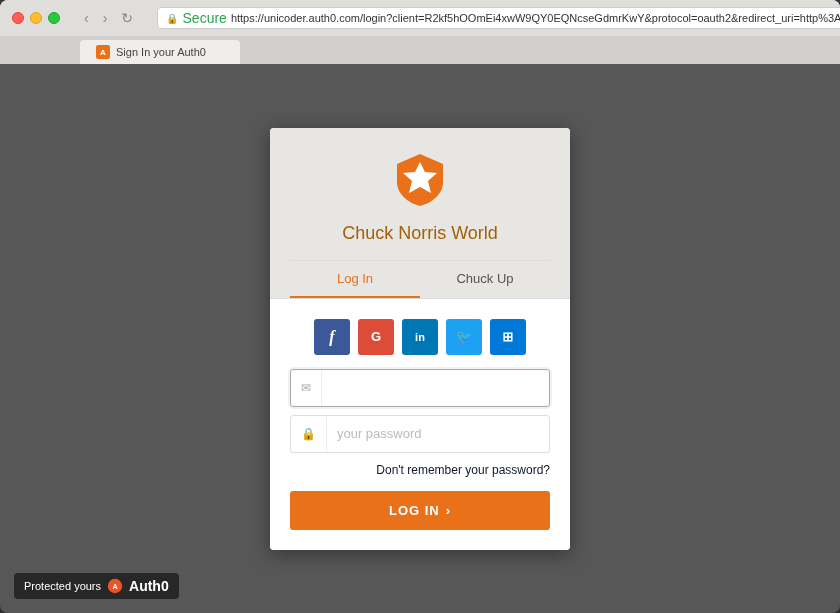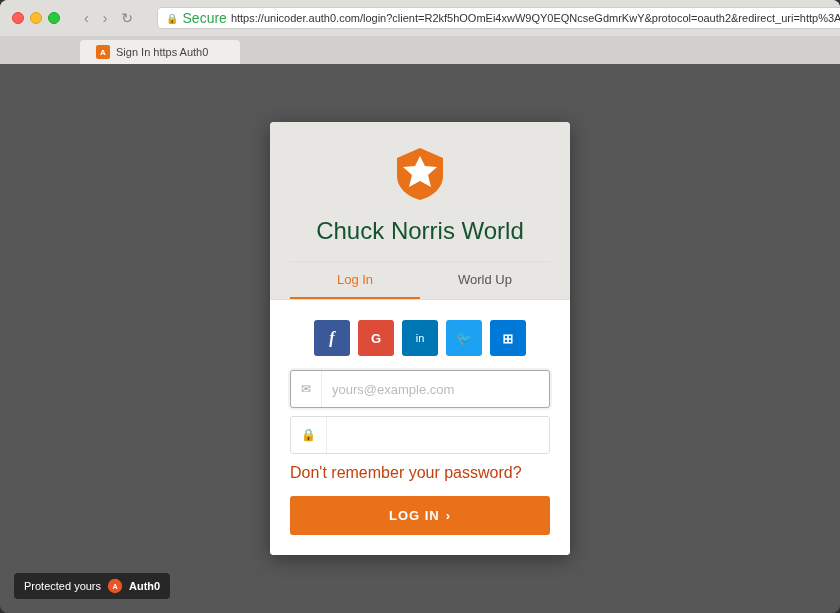--- a/index.html
+++ b/index.html
@@ -127,23 +127,23 @@
       border-bottom: 1px solid #ddd;
     }
 
     .logo-shield {
       width: 50px;
       height: 55px;
       margin: 0 auto 12px;
     }
 
     .app-title {
-      font-size: 24px;
+      font-size: 18px;
       font-weight: 400;
-      color: #14532d;
+      color: #a16207;
       margin-bottom: 16px;
     }
 
     .tabs-row {
       display: flex;
       border-top: 1px solid #ddd;
     }
 
     .tab-item {
       flex: 1;
@@ -232,24 +232,24 @@
       font-size: 13px;
       color: #333;
       background: transparent;
     }
 
     .input-field::placeholder {
       color: #bbb;
     }
 
     .forgot-link {
-      text-align: left;
+      text-align: right;
       margin: 10px 0 14px;
-      font-size: 16px;
-      color: #c2410c;
+      font-size: 12px;
+      color: #0f172a;
       cursor: pointer;
     }
 
     .login-btn {
       width: 100%;
       background: #e8711a;
       color: white;
       border: none;
       border-radius: 3px;
       padding: 12px;
@@ -277,21 +277,21 @@
       gap: 6px;
       color: white;
       font-size: 11px;
     }
 
     .auth0-logo-small {
       display: flex;
       align-items: center;
       gap: 4px;
       font-weight: 600;
-      font-size: 11px;
+      font-size: 14px;
     }
 
     .auth0-icon {
       width: 16px;
       height: 16px;
     }
 
     .title-bar-wrapper {
       position: relative;
       background: #e8e6e3;
@@ -345,70 +345,70 @@
       </div>
 
     </div>
     <div class="bottom-row">
       <div class="tab">
 
         <svg class="tab-favicon" viewBox="0 0 14 14">
           <rect width="14" height="14" rx="2" fill="#e8711a"></rect>
           <text x="7" y="10" text-anchor="middle" fill="white" font-size="8" font-weight="bold">A</text>
         </svg>
-        <span>Sign In https Auth0</span>
+        <span>Sign In your Auth0</span>
       </div>
     </div>
   </div>
 
   <div class="browser-content">
 
     <div class="auth-card">
 
       <div class="card-header">
         
         <svg class="logo-shield" viewBox="0 0 50 55">
           <path d="M25 2 L48 12 L48 30 C48 42 37 51 25 54 C13 51 2 42 2 30 L2 12 Z" fill="#e8711a"></path>
           <path d="M25 10 L30 20 L42 21 L33 29 L36 41 L25 35 L14 41 L17 29 L8 21 L20 20 Z" fill="white"></path>
         </svg>
         <div class="app-title">Chuck Norris World</div>
         <div class="tabs-row">
           <div class="tab-item active">Log In</div>
-          <div class="tab-item">World Up</div>
+          <div class="tab-item">Chuck Up</div>
         </div>
       </div>
 
       <div class="card-body">
 
         <div class="social-buttons">
           <button class="social-btn facebook">
             <span style="font-style:italic;font-family:Georgia;font-size:16px;">f</span>
           </button>
           <button class="social-btn google">
             <span style="font-size:13px;font-weight:bold;">G</span>
           </button>
           <button class="social-btn linkedin">
-            <span style="font-size:11px;font-weight:normal;">in</span>
+            <span style="font-size:11px;font-weight:bold;">in</span>
           </button>
           <button class="social-btn twitter">
             <span style="font-size:13px;">🐦</span>
           </button>
           <button class="social-btn windows">
             <span style="font-size:13px;">⊞</span>
           </button>
         </div>
 
 
         <div class="input-group focused">
           <div class="input-icon">✉</div>
-          <input class="input-field" type="email" placeholder="yours@example.com" style="">
         </div>
 
         <div class="input-group">
           <div class="input-icon">🔒</div>
+          <input class="input-field" type="password" placeholder="your password" style="">
         </div>
 
         <div class="forgot-link">Don't remember your password?</div>
 
         <button class="login-btn">
           <span>LOG IN</span>
           <span>›</span>
         </button>
       </div>
     </div>

